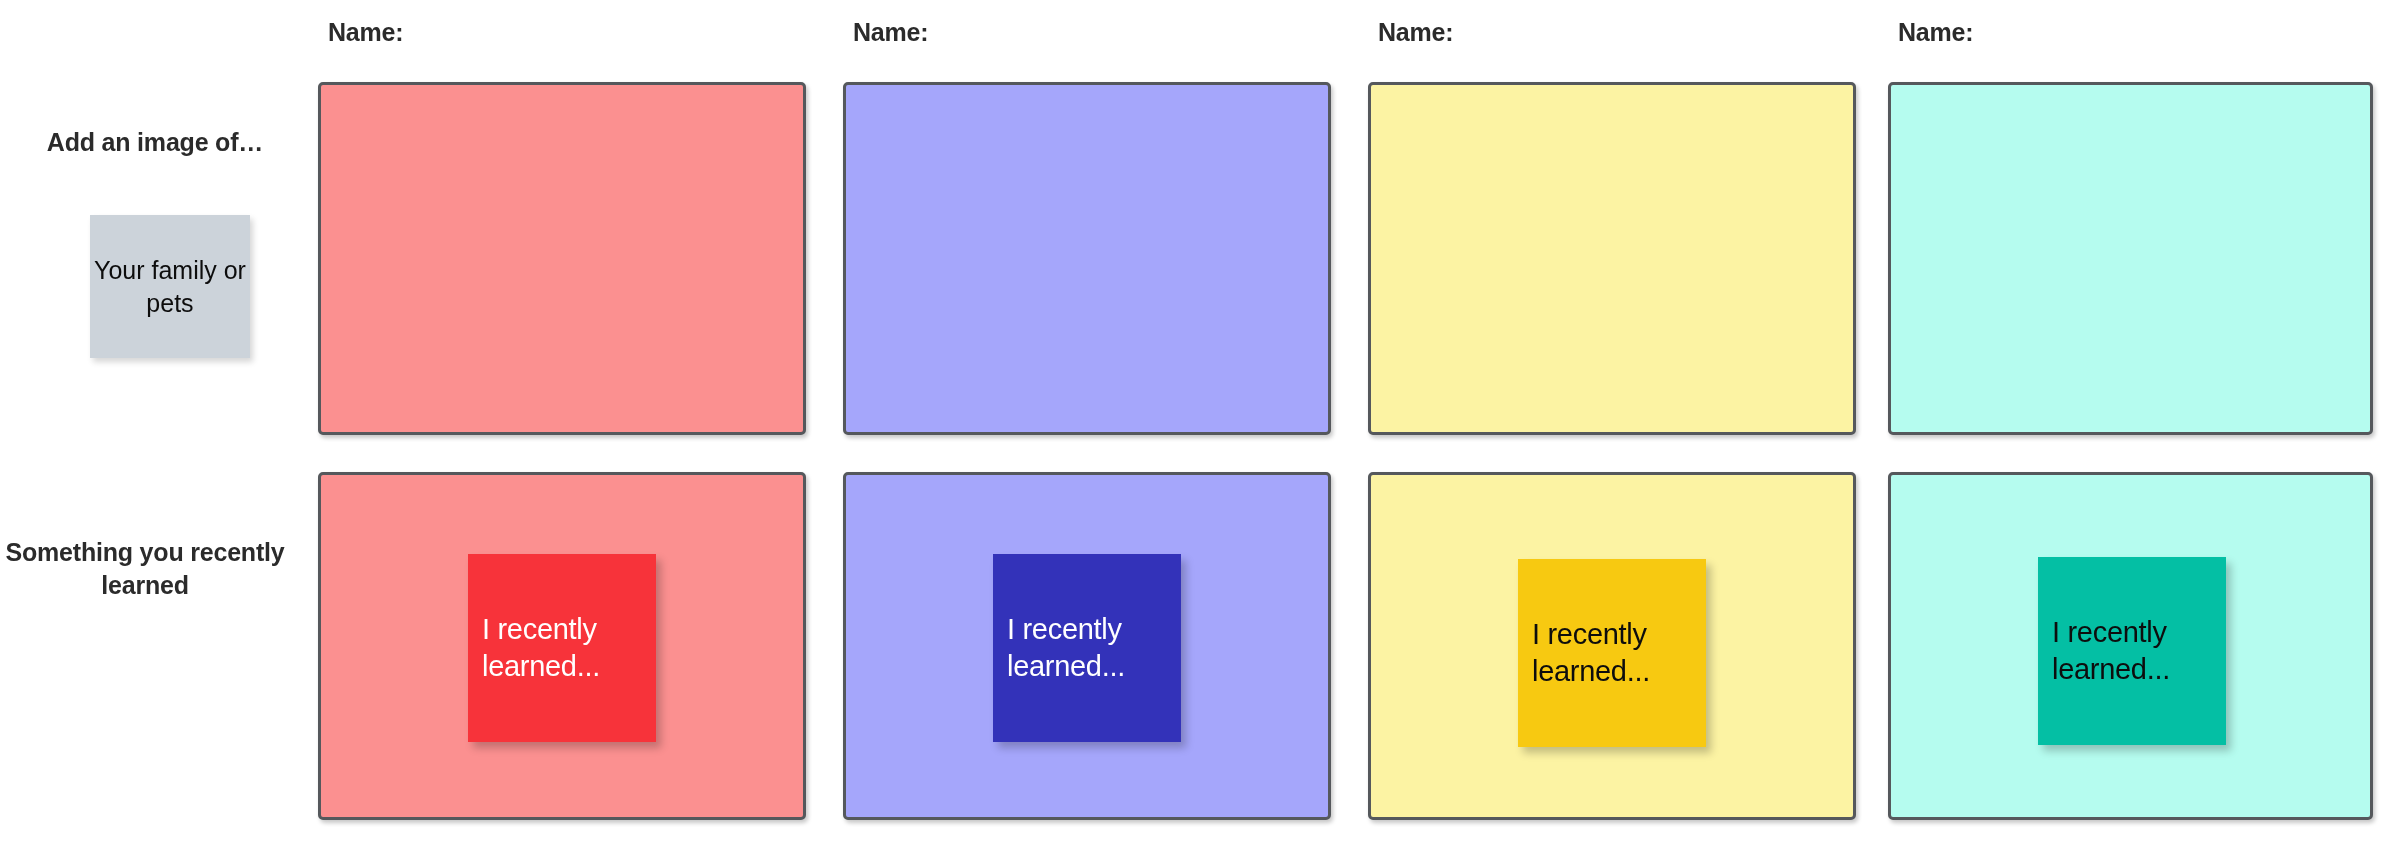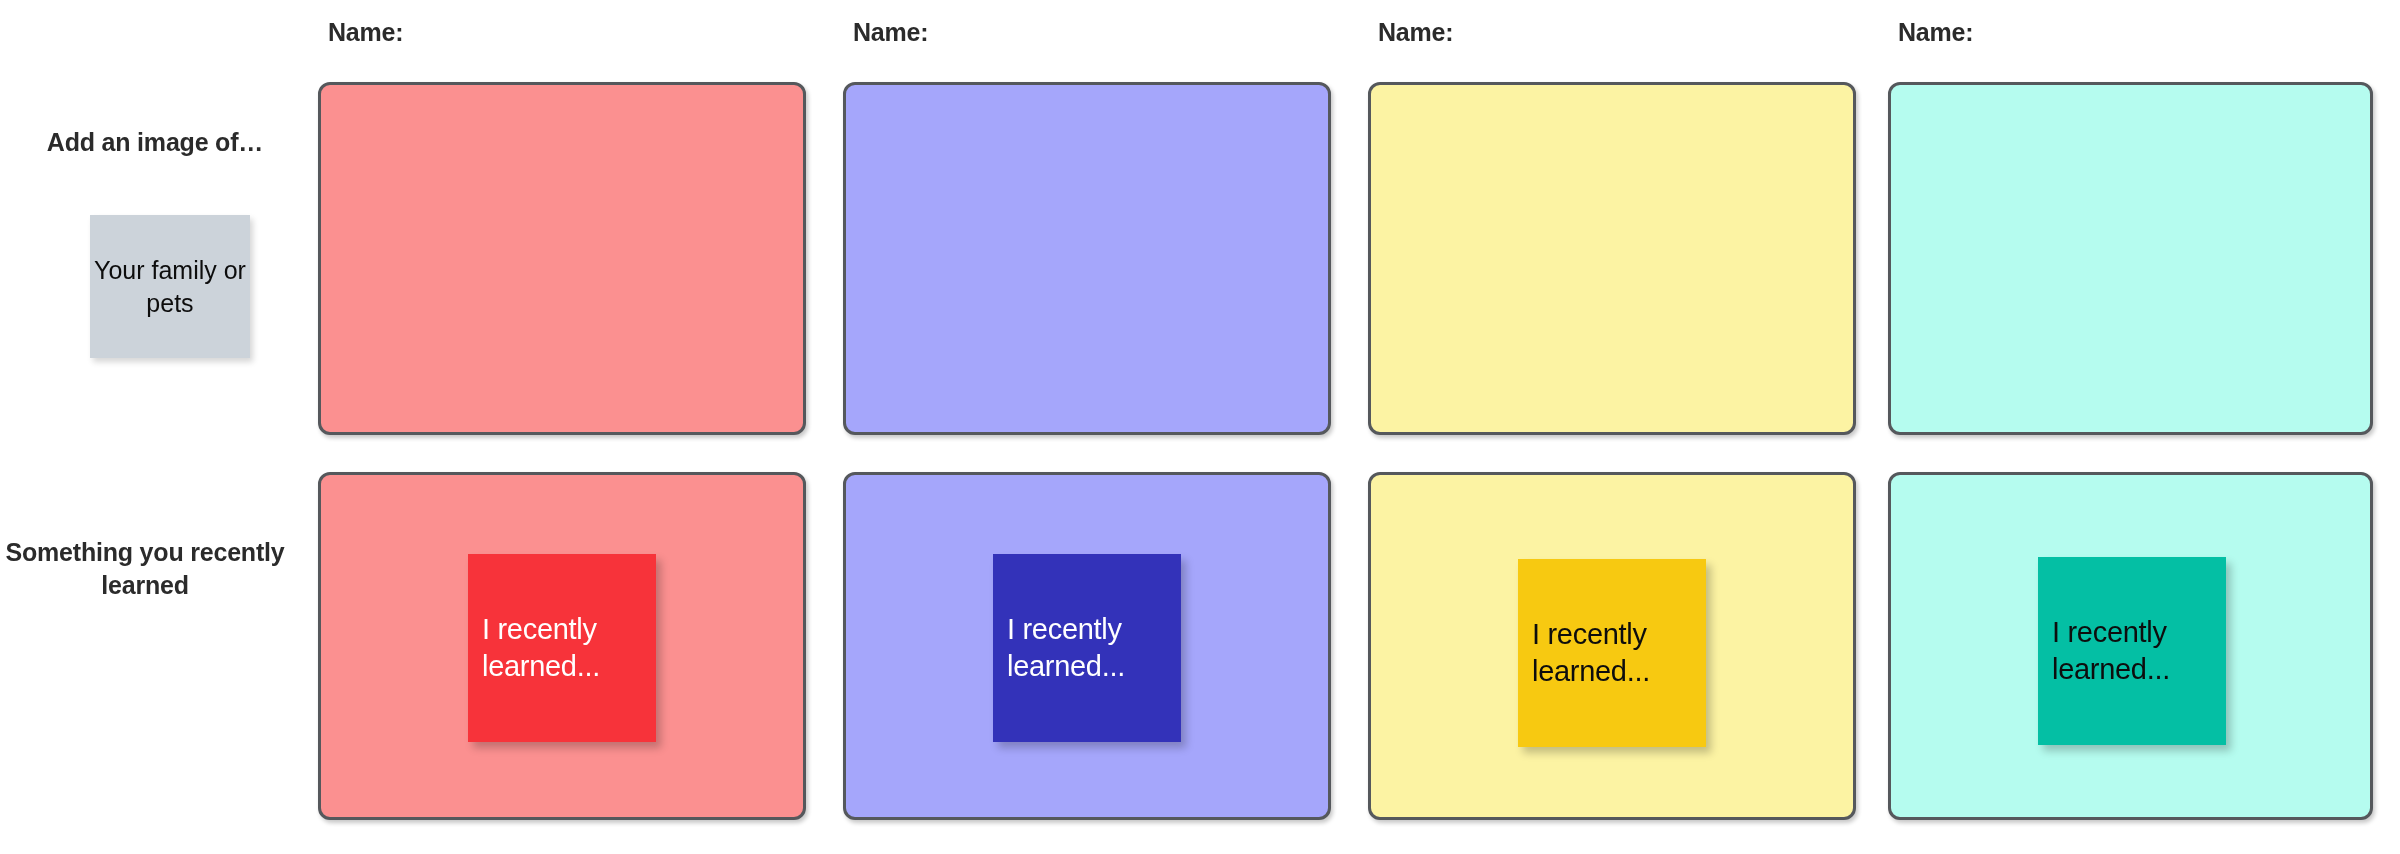--- a/index.html
+++ b/index.html
@@ -69,21 +69,21 @@
     font-size: 25px;
     color: #0d0d0d;
     line-height: 1.32;
     padding: 4px 0;
   }
 
   
   .panel {
     position: absolute;
     border: 3px solid #55585c;
-    border-radius: 12px;
+    border-radius: 5px;
     box-shadow: 2px 3px 4px rgba(0,0,0,0.22);
   }
 
   
   .sticky {
     position: absolute;
     width: 188px;
     height: 188px;
     box-shadow: 5px 6px 8px rgba(0,0,0,0.22);
     display: flex;

